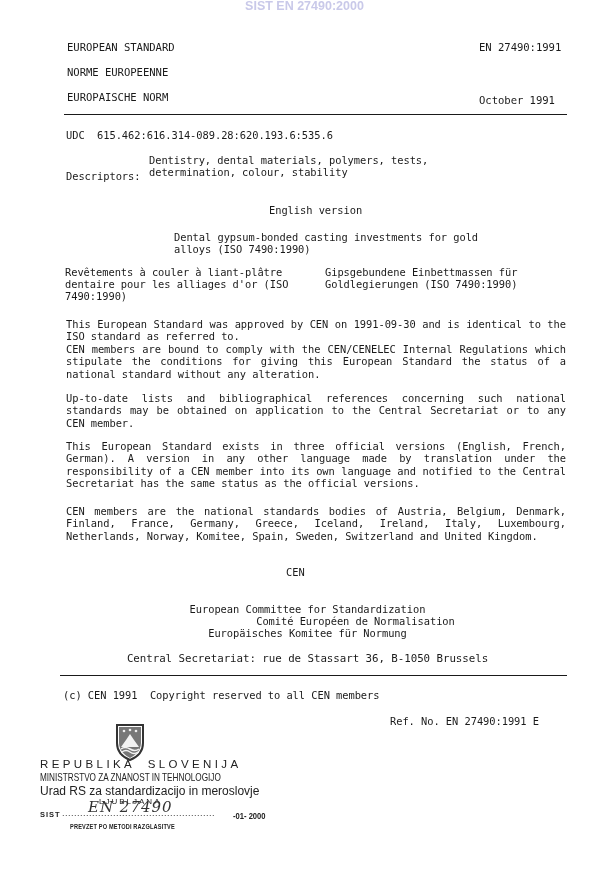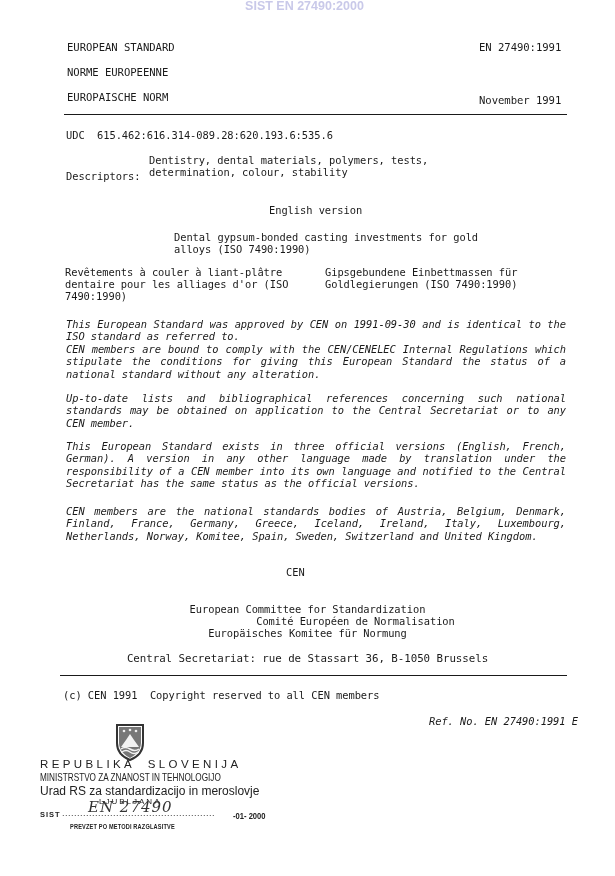--- a/index.html
+++ b/index.html
@@ -20,21 +20,21 @@
     .watermark {
       left: 0; width: 609px; top: -1px; text-align: center;
       font-family: "Liberation Sans", "DejaVu Sans", sans-serif;
       font-weight: bold; font-size: 12.5px; color: #c9c9e9;
     }
     .hdr { font-size: 10.6px; }
     .rule {
       position: absolute; height: 0;
       border-top: 1.6px solid #1a1a1a;
     }
-    .para { left: 66px; width: 500px; white-space: normal; text-align: justify; text-align-last: left; font-style: italic; }
+    .para { left: 66px; width: 500px; white-space: normal; text-align: justify; text-align-last: left; }
     .stamp { font-family: "Liberation Sans", "DejaVu Sans", sans-serif; color: #222; }
     .stamp-spaced { letter-spacing: 3.4px; font-size: 11.5px; }
     .stamp-cond { font-size: 10.5px; transform: scaleX(0.78); transform-origin: left top; }
     .stamp-small { font-size: 12px; }
     .stamp-tiny { font-size: 6.6px; font-weight: bold; transform: scaleX(0.85); transform-origin: left top; letter-spacing: 0.2px; }
     .handwritten {
       font-family: "DejaVu Serif", serif; font-style: italic; font-size: 15px; color: #333;
       letter-spacing: 1px;
     }
     .dots { font-family: "Liberation Sans", sans-serif; font-size: 9px; letter-spacing: 0.5px; color: #333; }
@@ -42,21 +42,21 @@
   </style>
 </head>
 <body>
 
 <div class="abs watermark">SIST EN 27490:2000</div>
 
 <div class="abs mono hdr" style="left:67px; top:41px;">EUROPEAN STANDARD</div>
 <div class="abs mono hdr" style="left:67px; top:66px;">NORME EUROPEENNE</div>
 <div class="abs mono hdr" style="left:67px; top:91px;">EUROPAISCHE NORM</div>
 <div class="abs mono hdr" style="left:479px; top:41px;">EN 27490:1991</div>
-<div class="abs mono hdr" style="left:479px; top:94px;">November 1991</div>
+<div class="abs mono hdr" style="left:479px; top:94px;">October 1991</div>
 
 <div class="rule" style="left:64px; top:114px; width:503px;"></div>
 
 <div class="abs mono" style="left:66px; top:129px;text-align:center;">UDC  615.462:616.314-089.28:620.193.6:535.6</div>
 <div class="abs mono" style="left:66px; top:154px;margin-top:16px;">Descriptors:</div>
 <div class="abs mono" style="left:149px; top:154px;">Dentistry, dental materials, polymers, tests,</div>
 <div class="abs mono" style="left:149px; top:166px;">determination, colour, stability</div>
 
 <div class="abs mono" style="left:269px; top:204px;">English version</div>
 
@@ -78,21 +78,21 @@
 
 <div class="abs mono" style="left:286px; top:566px;">CEN</div>
 <div class="abs mono" style="left:0; width:615px; text-align:center; top:603px;">European Committee for Standardization</div>
 <div class="abs mono" style="left:0; width:615px; text-align:center; top:615px;padding-left:48px;">Comité Européen de Normalisation</div>
 <div class="abs mono" style="left:0; width:615px; text-align:center; top:627px;">Europäisches Komitee für Normung</div>
 <div class="abs mono" style="left:0; width:615px; text-align:center; top:653px; font-size:10.8px;">Central Secretariat: rue de Stassart 36, B-1050 Brussels</div>
 
 <div class="rule" style="left:60px; top:675px; width:507px;"></div>
 
 <div class="abs mono" style="left:63px; top:689px;">(c) CEN 1991  Copyright reserved to all CEN members</div>
-<div class="abs mono" style="left:429px; top:715px;font-style:italic;">Ref. No. EN 27490:1991 E</div>
+<div class="abs mono" style="left:390px; top:715px;">Ref. No. EN 27490:1991 E</div>
 
 <svg class="crest" viewBox="0 0 30 38">
   <path d="M2,2 L28,2 L28,20 C28,30 20,35 15,37 C10,35 2,30 2,20 Z" fill="none" stroke="#333" stroke-width="2"></path>
   <path d="M4,4 L26,4 L26,20 C26,28 19,33 15,35 C11,33 4,28 4,20 Z" fill="#777"></path>
   <circle cx="9" cy="8" r="1.3" fill="#eee"></circle>
   <circle cx="15" cy="7" r="1.3" fill="#eee"></circle>
   <circle cx="21" cy="8" r="1.3" fill="#eee"></circle>
   <path d="M6,24 L11,17 L15,11 L19,17 L24,24 Z" fill="#f2f2f2"></path>
   <path d="M6,26 Q10,23 15,26 Q20,29 24,26" fill="none" stroke="#f2f2f2" stroke-width="1.5"></path>
   <path d="M7,29 Q11,26 15,29 Q19,32 23,29" fill="none" stroke="#f2f2f2" stroke-width="1.5"></path>

